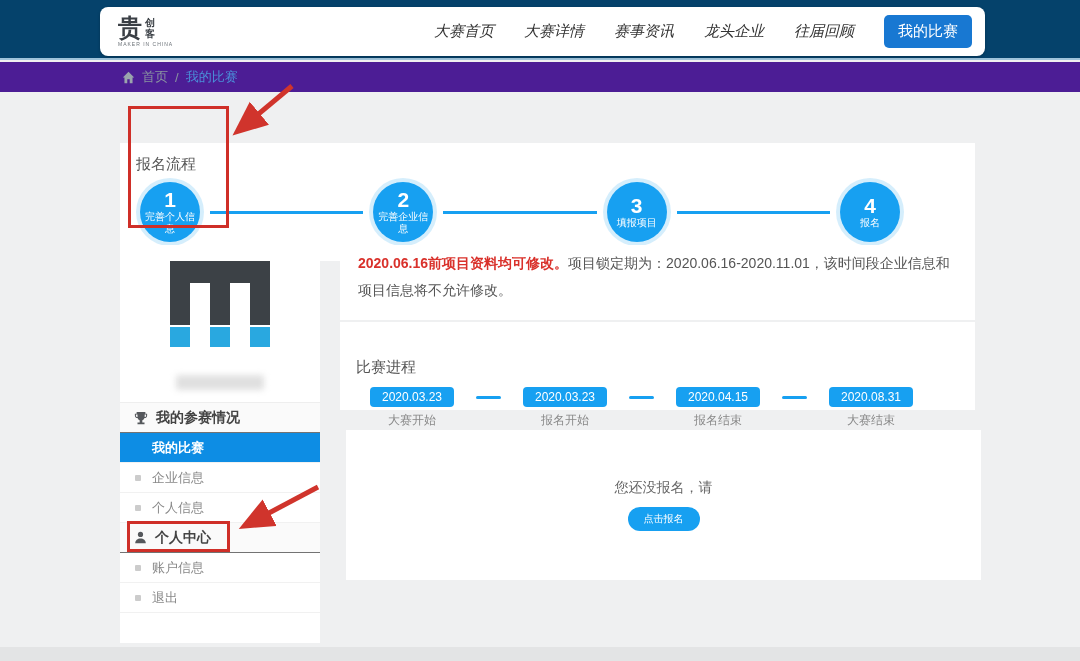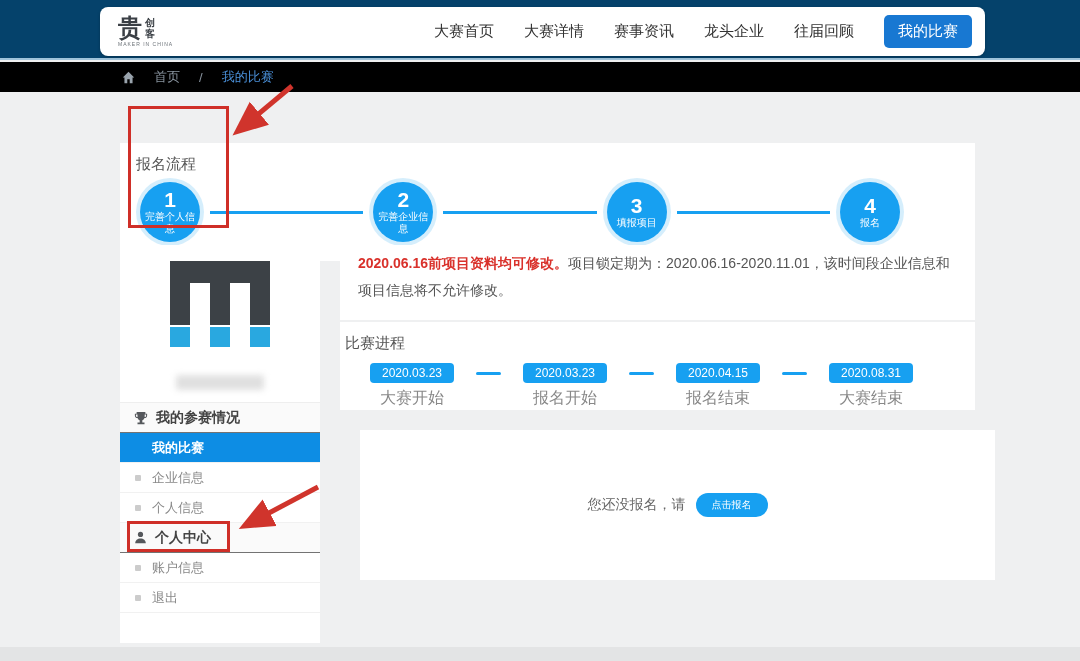--- a/index.html
+++ b/index.html
@@ -9,26 +9,26 @@
   
   .topbar { position:absolute; top:0; left:0; width:1080px; height:60px; background:#05426b; border-bottom:2px solid #9fc3da; }
   .navcard { position:absolute; left:100px; top:7px; width:885px; height:49px; background:#fff; border-radius:8px;
              display:flex; align-items:center; justify-content:space-between; padding:0 13px 0 18px; box-shadow:0 1px 3px rgba(0,0,0,.25); }
   .logo { display:flex; flex-direction:column; line-height:1; }
   .logo-row { display:flex; align-items:flex-start; gap:3px; }
   .logo-glyph { font-size:24px; font-weight:bold; color:#3a3f45; }
   .logo-cn { display:flex; flex-direction:column; font-size:10px; color:#3a3f45; font-weight:bold; margin-top:2px; gap:1px; }
   .logo-sub { font-size:5px; color:#6b7177; letter-spacing:1px; margin-top:2px; }
   .navmenu { display:flex; align-items:center; gap:30px; font-size:15px; color:#333; }
-  .nav-link { cursor:pointer; white-space:nowrap; }
+  .nav-link { cursor:pointer; white-space:nowrap;font-style:italic; }
   .nav-btn { background:#1878d2; color:#fff; padding:7px 14px; border-radius:5px; font-size:15px; border:none; cursor:pointer; white-space:nowrap; }
 
   
-  .crumbs { position:absolute; top:62px; left:0; width:1080px; height:30px; background:#000000;
-            display:flex; align-items:center; padding-left:122px; font-size:13px; color:#8a95a0; gap:19px; }
+  .crumbs { position:absolute; top:62px; left:0; width:1080px; height:30px; background:#4c1d95;
+            display:flex; align-items:center; padding-left:122px; font-size:13px; color:#8a95a0; gap:7px; }
   .crumb-home-icon { color:#9aa4ad; display:flex; }
   .crumb-current { color:#4a90d9; }
 
   
   .panel { position:absolute; background:#fff; }
   .panel-title { font-size:15px; color:#555; }
 
   
   .flow-panel { left:120px; top:112px; width:855px; height:118px; padding-top:10px;margin-top:31px; }
   .flow-title { padding:2px 16px 8px; }
@@ -59,29 +59,29 @@
   .side-item .dot { position:absolute; left:15px; width:6px; height:6px; background:#ccc; border-radius:1px; }
   .side-item.active { background:#0d8de4; color:#fff; font-weight:bold; }
   .hicon { display:flex; color:#555; }
 
   
   .notice-panel { left:340px; top:245px; width:635px; height:75px; padding:5px 18px; font-size:14px; color:#555; line-height:27px; overflow:hidden; }
   .notice-red { color:#d9312b; font-weight:bold; }
 
   
   .progress-panel { left:340px; top:322px; width:635px; height:88px; padding-top:10px; }
-  .progress-title { padding:2px 5px 10px; }
+  .progress-title { padding:2px 16px 10px;margin-top:24px; }
   .timeline { display:flex; align-items:flex-start; padding:0 60px 0 28px; }
   .milestone { width:88px; flex:none; display:flex; flex-direction:column; align-items:center; }
   .date-pill { background:#17a0f1; color:#fff; font-size:12px; padding:3px 12px; border-radius:4px; white-space:nowrap; }
-  .ms-label { font-size:16px; color:#888; margin-top:5px; }
+  .ms-label { font-size:12px; color:#888; margin-top:5px; }
   .t-dash { flex:1; height:3px; background:#17a0f1; margin:9px 20px 0; border-radius:2px; }
 
   
-  .register-panel { left:360px; top:430px; width:635px; height:150px; display:flex; align-items:center; justify-content:center; gap:10px; font-size:14px; color:#666; }
+  .register-panel { left:346px; top:430px; width:635px; height:150px; display:flex; align-items:center; justify-content:center; gap:10px; font-size:14px; color:#666;flex-direction:column; }
   .register-btn { background:#17a0f1; color:#fff; border:none; border-radius:14px; padding:5px 16px; font-size:10px; cursor:pointer; }
 
   
   .red-box { position:absolute; border:3px solid #cf2f28; }
   .red-box-flow { left:128px; top:106px; width:101px; height:122px; }
   .red-box-personal { left:127px; top:521px; width:103px; height:31px; }
   .red-arrow { position:absolute; }
   .arrow1 { left:228px; top:80px; }
   .arrow2 { left:238px; top:480px; }
 

